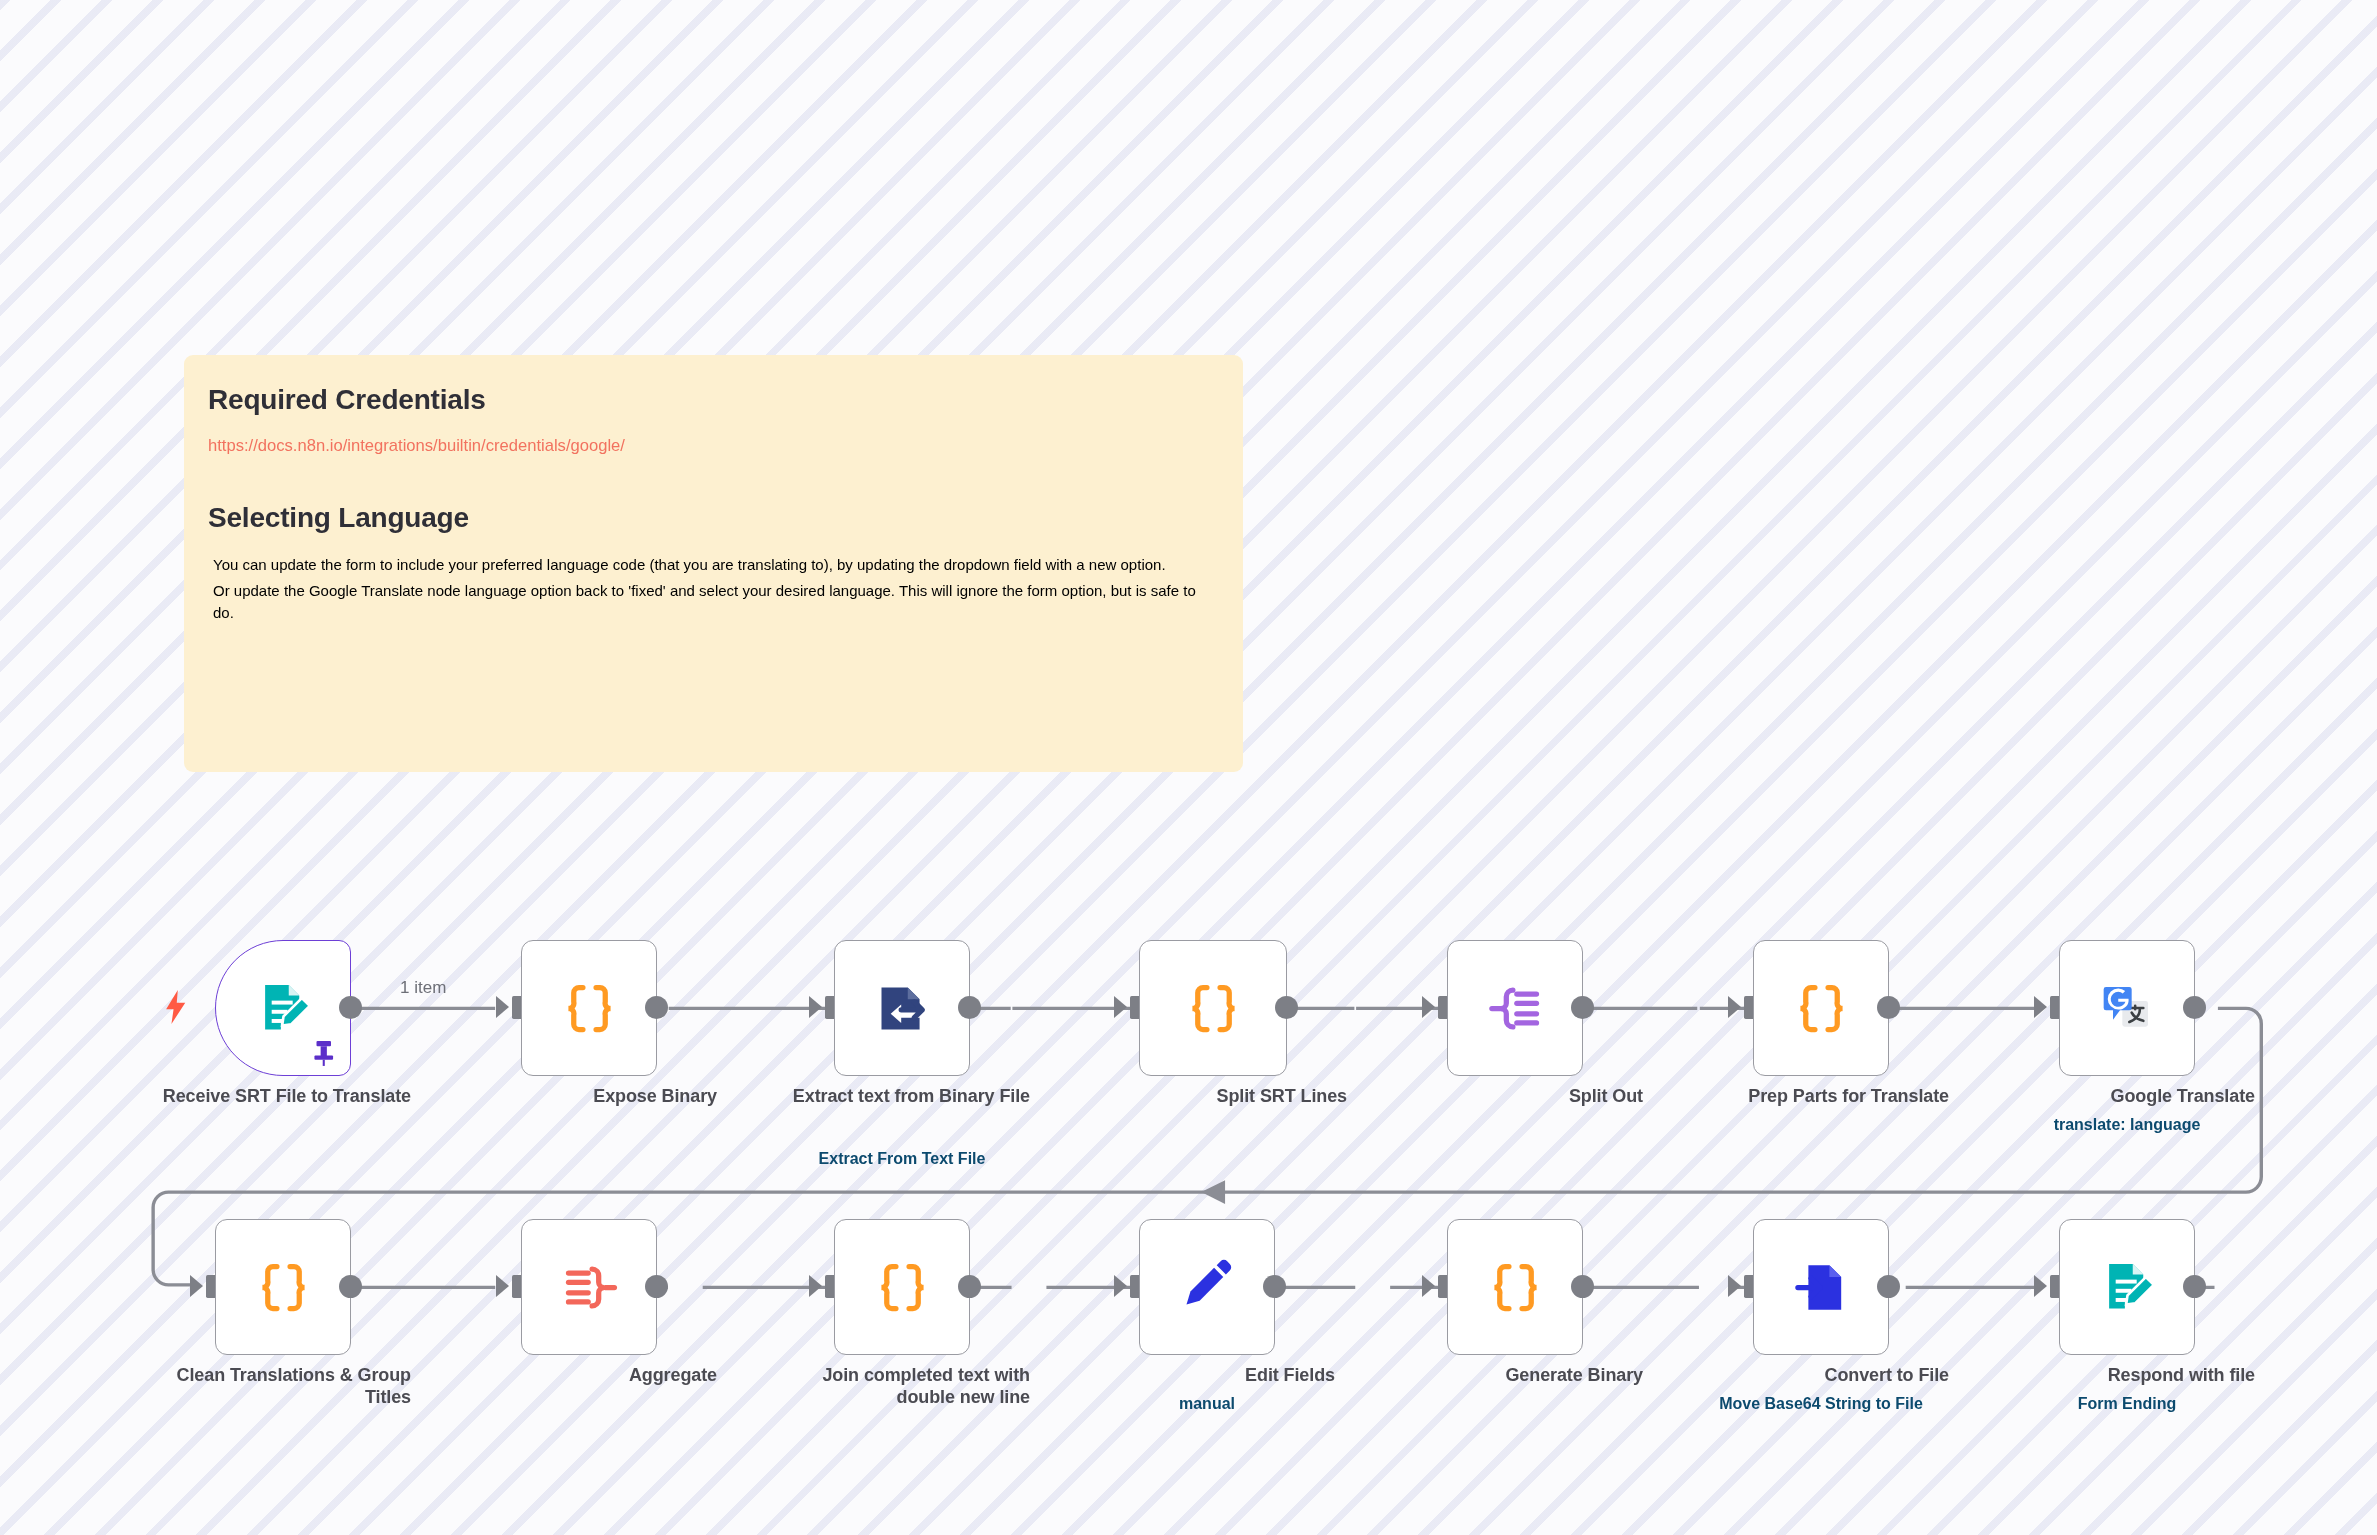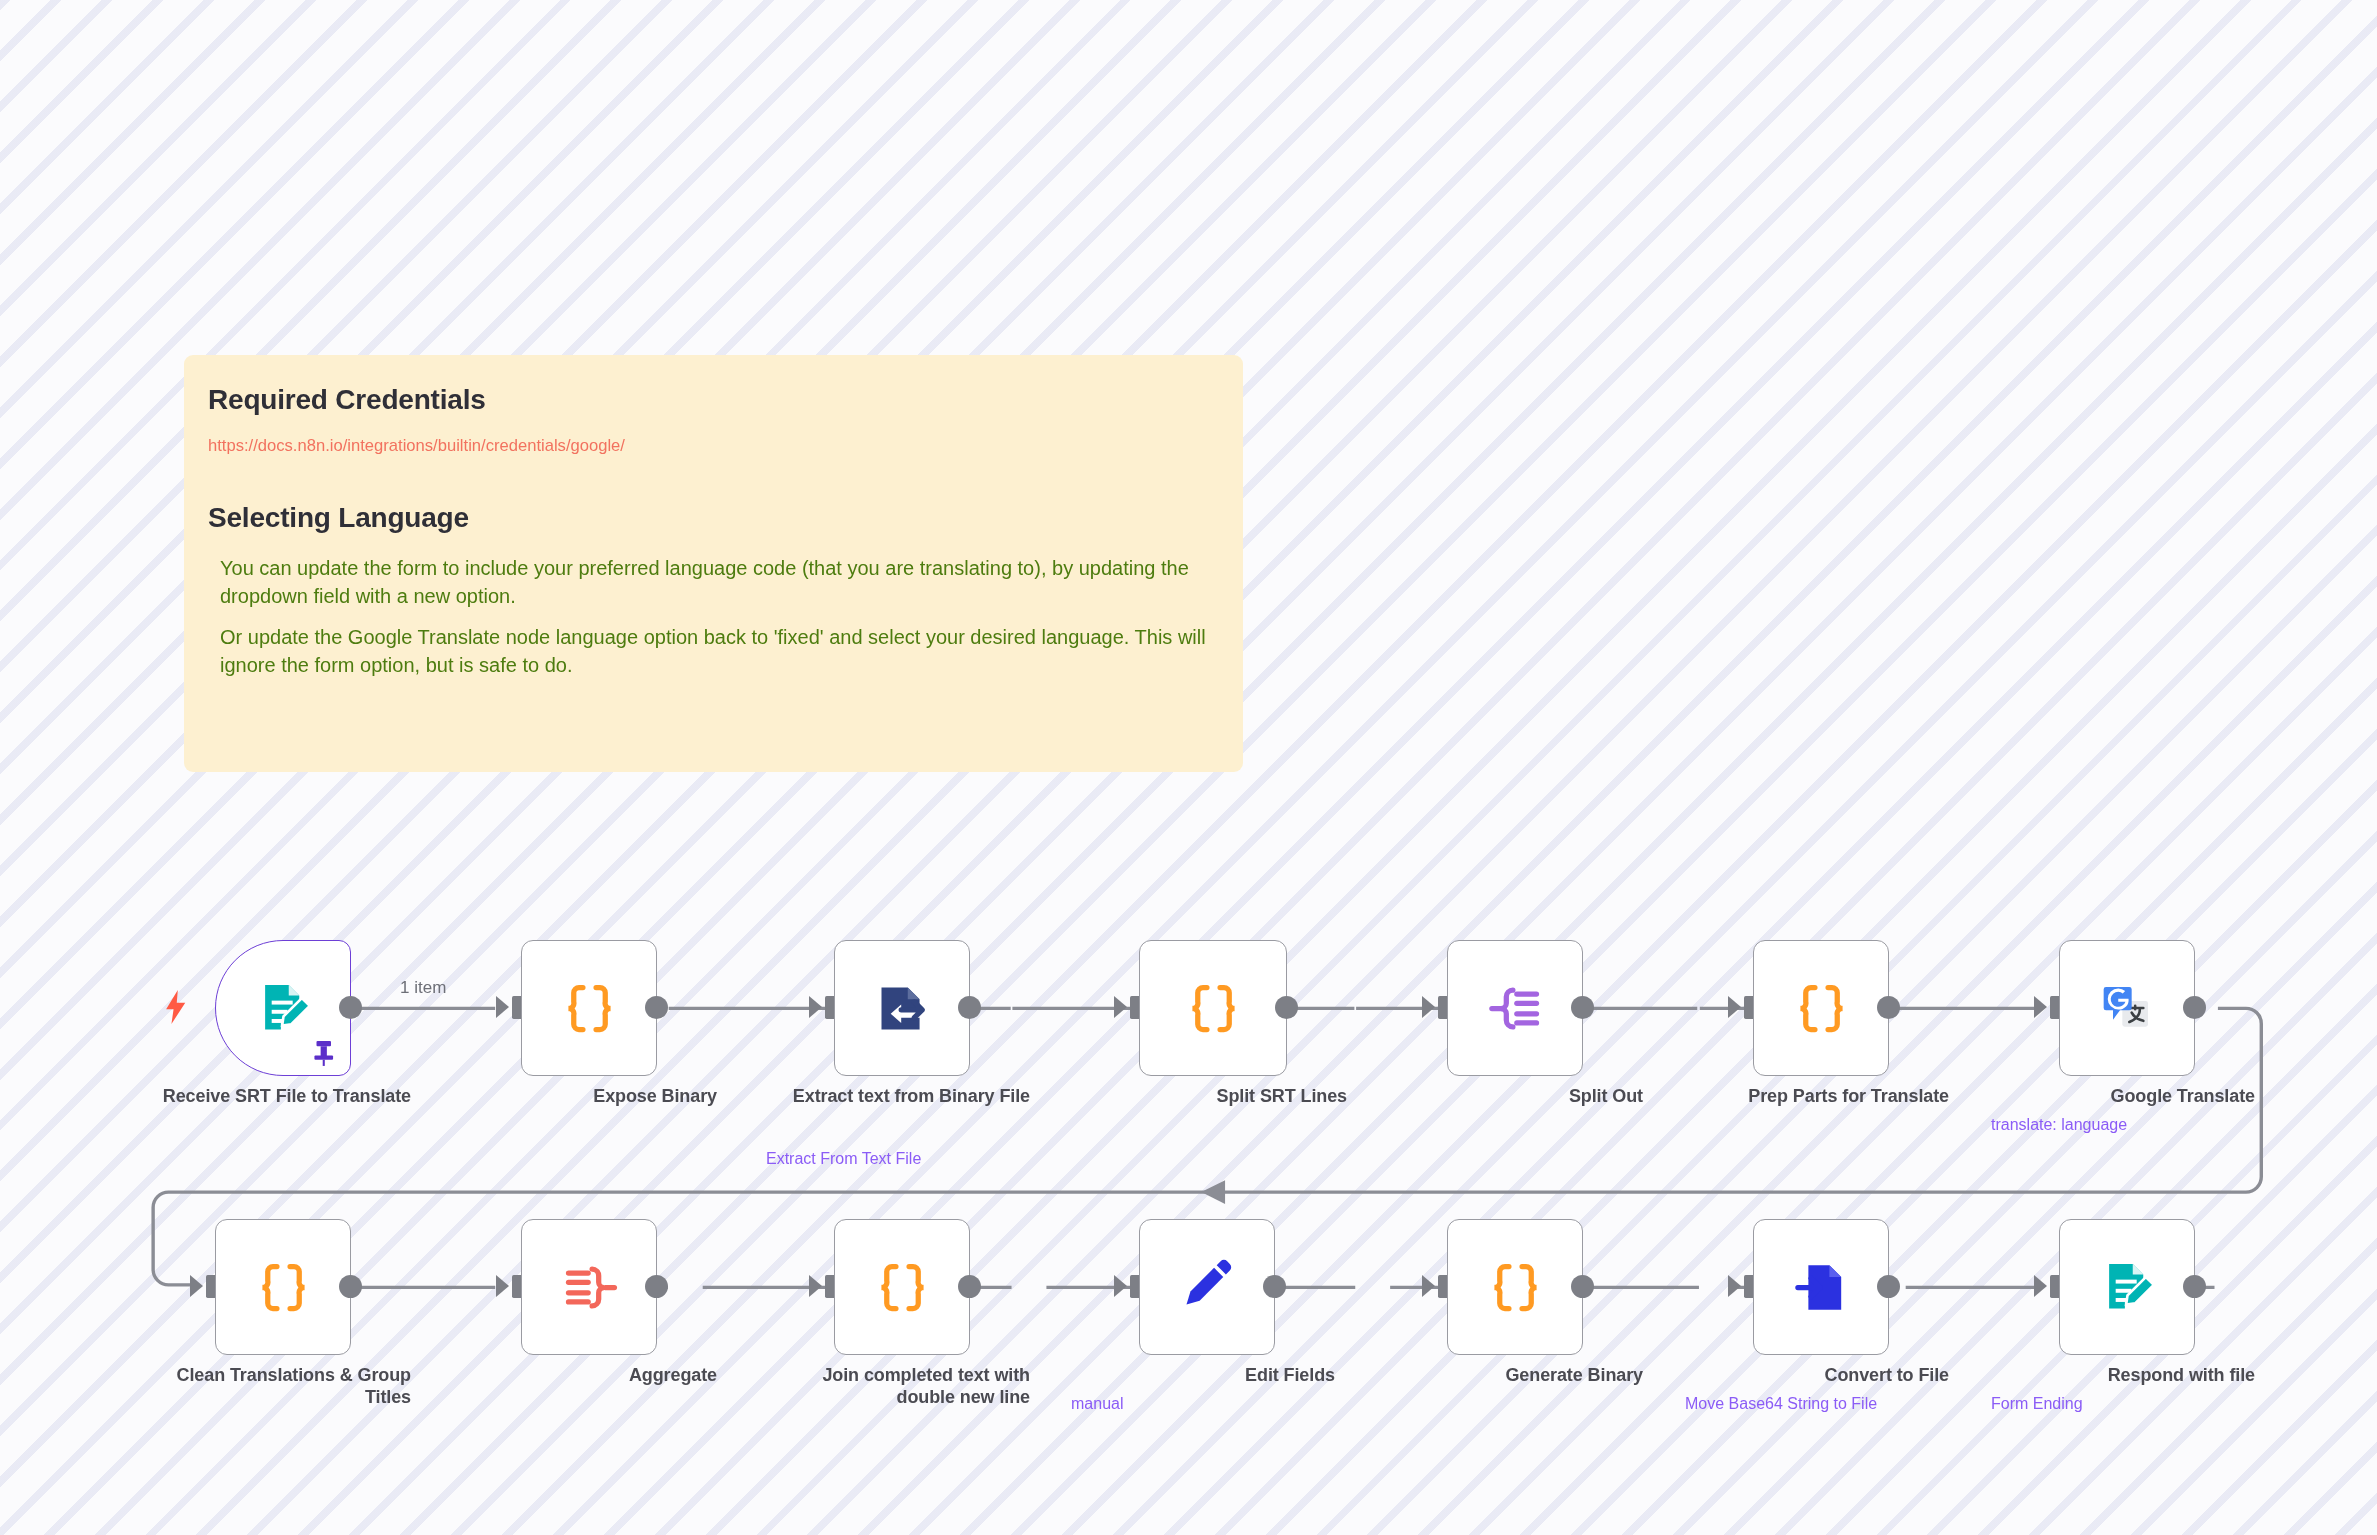--- a/index.html
+++ b/index.html
@@ -24,21 +24,21 @@
   }
   .sticky h1{
     font-size:28px;line-height:1.25;margin:0 0 19px 0;font-weight:700;
     letter-spacing:-0.2px;color:#2f2f37;
   }
   .sticky h1.second{margin-top:44px;}
   .sticky a{
     display:block;font-size:16.6px;color:#f2725f;text-decoration:none;
     margin:0 0 3.4px 0;word-break:break-all;
   }
-  .sticky p{font-size:20px;line-height:1.42;margin:12px;color:#4d7c0f;}
+  .sticky p{font-size:15px;line-height:1.42;margin:5px;color:#000000;}
 
   
   #wires{position:absolute;left:0;top:0;width:2377px;height:1536px;pointer-events:none;}
 
   
   .node{position:absolute;width:136px;height:136px;}
   .node .box{
     position:absolute;inset:0;background:#fff;border:1.7px solid #9a9ba2;
     border-radius:12px;box-sizing:border-box;
     display:flex;align-items:center;justify-content:center;
@@ -47,21 +47,21 @@
     border-color:#6d3fd6;
     border-radius:68px 12px 12px 68px;
   }
   .node .label{
     position:absolute;left:-60px;right:-60px;top:146px;
     text-align:right;font-size:18px;font-weight:700;color:#4b4b52;
     line-height:1.22;letter-spacing:-0.1px;
   }
   .node .sublabel{
     position:absolute;left:-68px;right:-68px;
-    text-align:left;font-size:16px;color:#8b5cf6;font-weight:400;
+    text-align:center;font-size:16px;color:#0c4a6e;font-weight:700;
     line-height:1.2;
   }
   .node .sublabel.one{top:175px;}
   .node .sublabel.two{top:209px;}
 
   
   .out-dot{
     position:absolute;right:-11px;top:56px;width:23px;height:23px;
     border-radius:50%;background:#7d7f86;
   }

